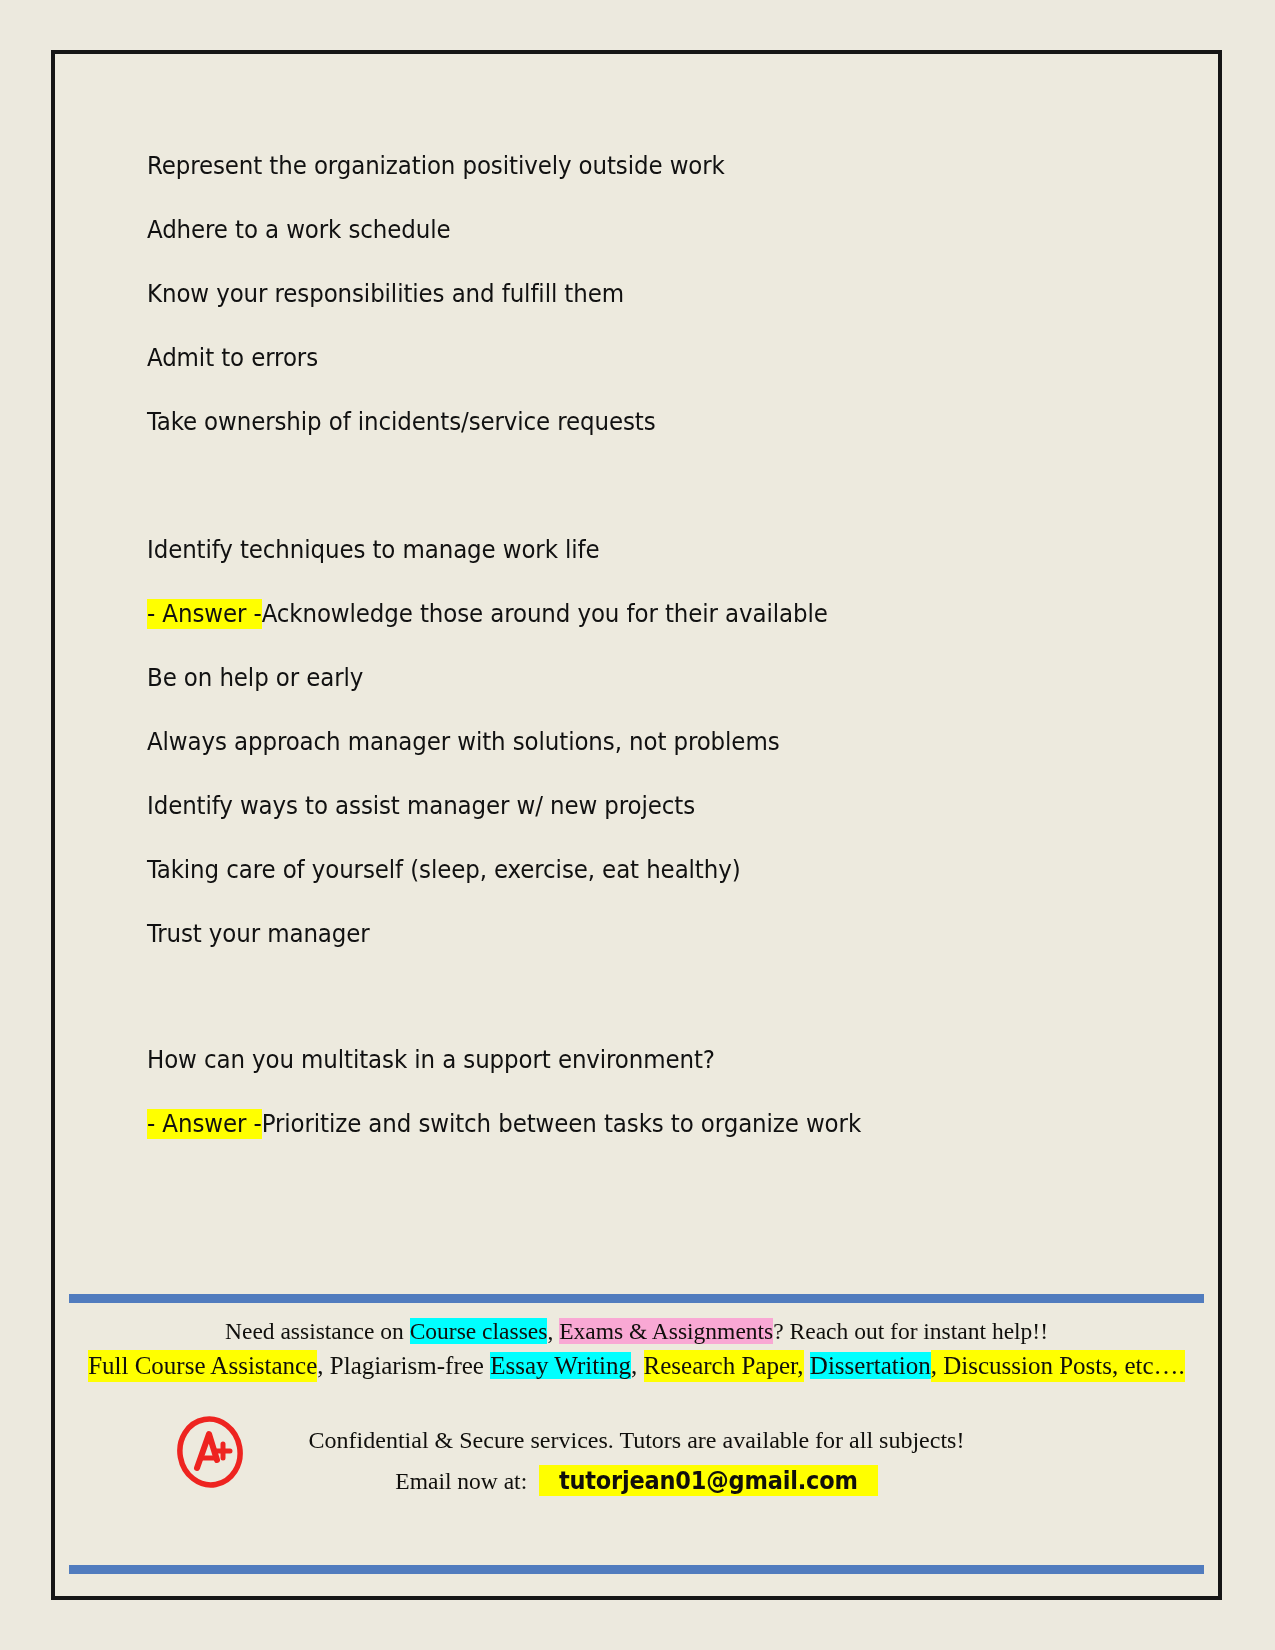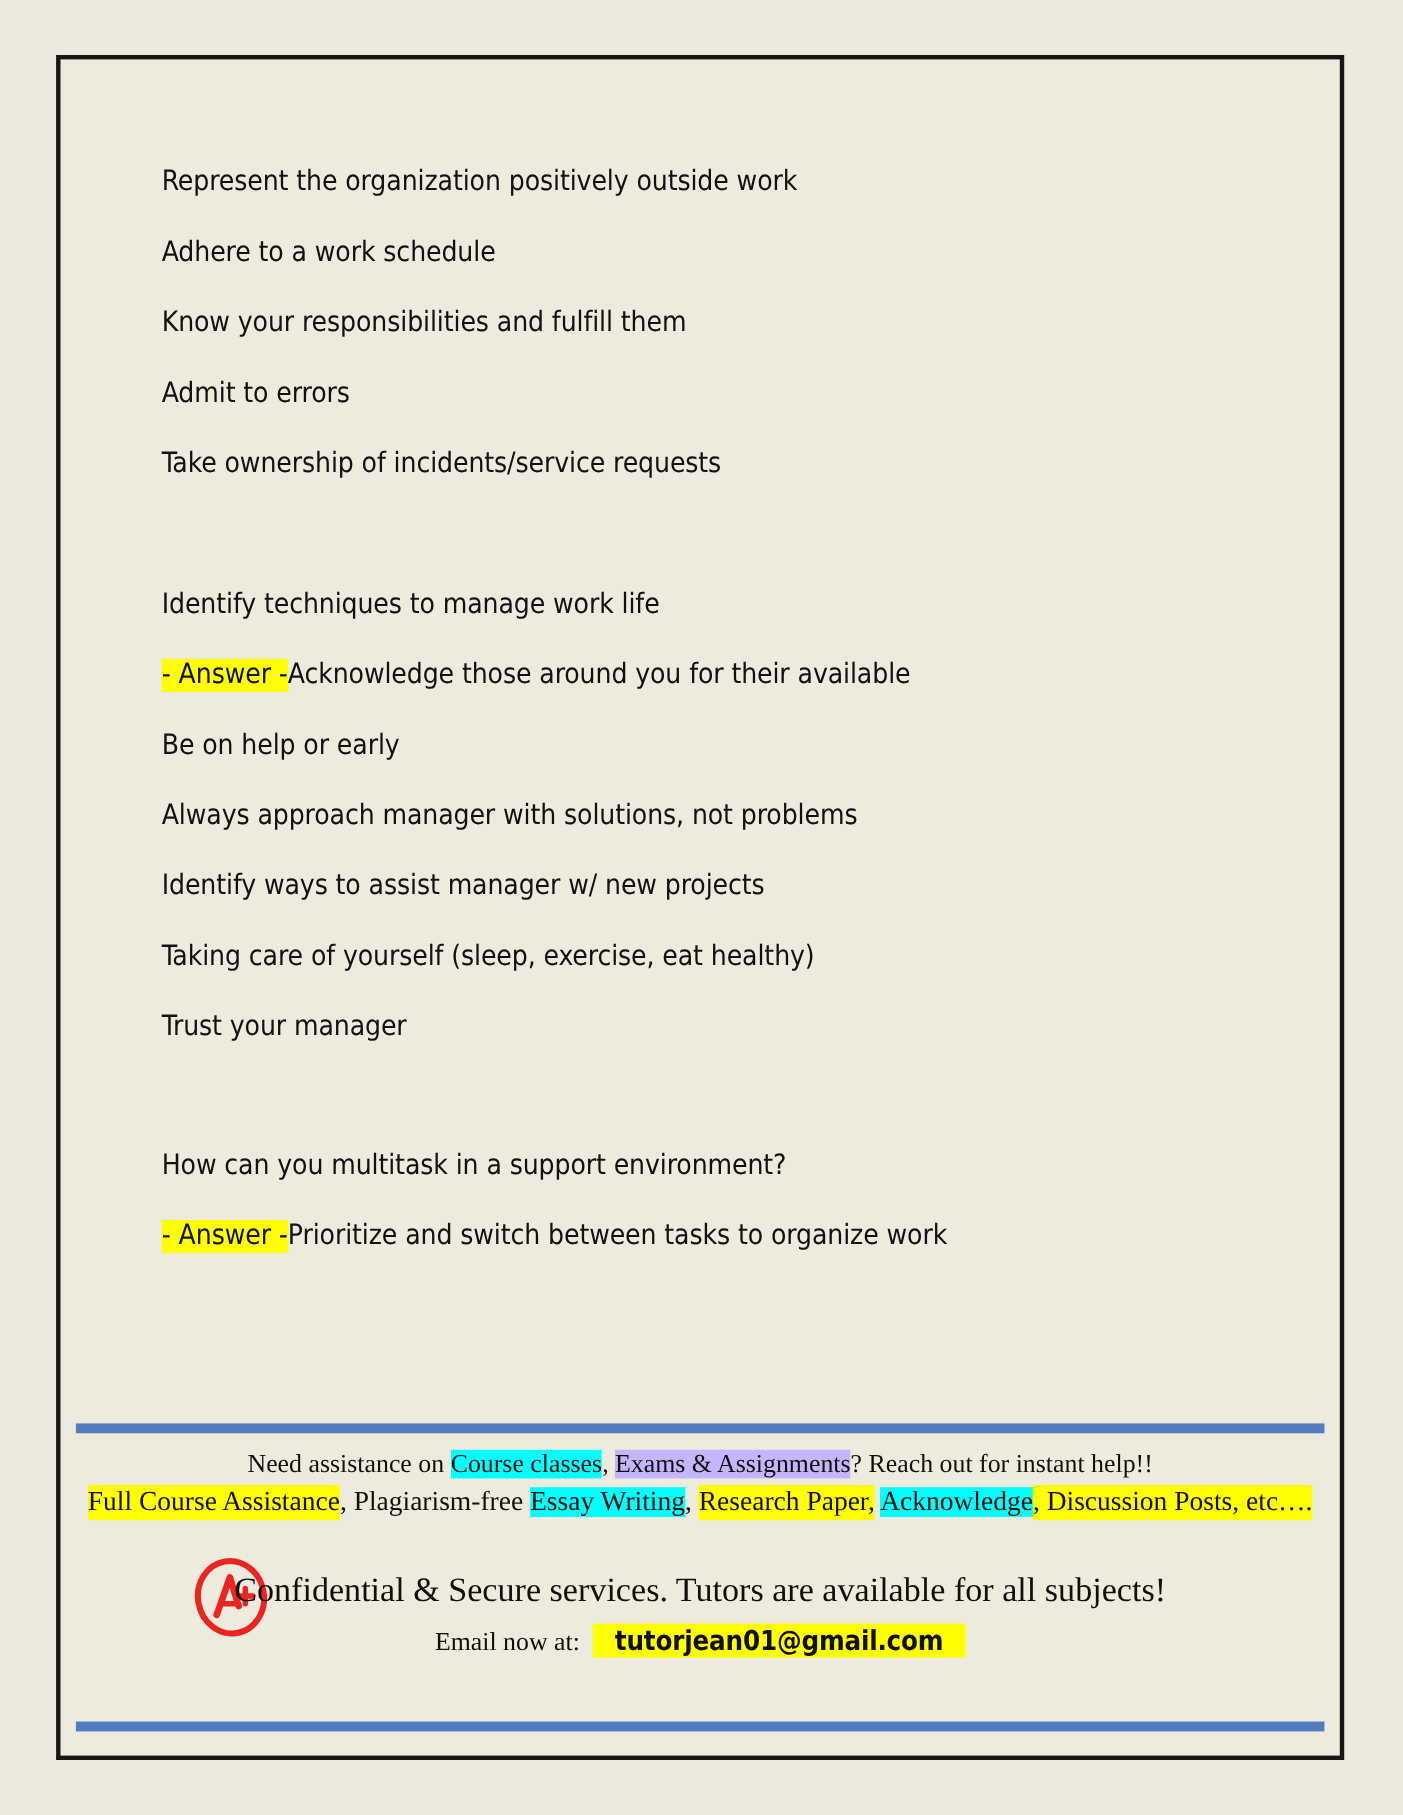--- a/index.html
+++ b/index.html
@@ -54,21 +54,21 @@
   }
 
   .hl-yellow {
     background: #ffff00;
     padding: 2px 0 3px 0;
   }
   .hl-cyan {
     background: #00ffff;
   }
   .hl-green {
-    background: #c4b5fd;
+    background: #f9a8d4;
   }
 
   
   .footer {
     position: absolute;
     left: 0;
     right: 0;
     bottom: 0;
     height: 302px;
   }
@@ -108,21 +108,21 @@
   .contact {
     position: absolute;
     left: 0;
     right: 0;
     top: 128px;
     text-align: center;
     font-family: "Liberation Serif", "DejaVu Serif", serif;
     color: #100f0c;
   }
   .contact-line1 {
-    font-size: 31px;
+    font-size: 24px;
     line-height: 1.5;
   }
   .contact-line2 {
     font-size: 23.5px;
     line-height: 1.5;
     margin-top: 4px;
   }
   .email {
     font-family: "DejaVu Sans Condensed", "Liberation Sans Narrow", "Liberation Sans", sans-serif;
     font-weight: bold;
@@ -216,21 +216,21 @@
 
   </div>
 
   <div class="footer">
 
     <div class="rule top"></div>
 
     <div class="ad">
       <div class="ad-line1"><span>Need assistance on </span><span class="hl-cyan">Course classes</span><span>, </span><span class="hl-green">Exams &amp; Assignments</span><span>? Reach out for instant help!!</span></div>
 
-      <div class="ad-line2"><span class="hl-yellow">Full Course Assistance</span><span>, Plagiarism-free </span><span class="hl-cyan">Essay Writing</span><span>, </span><span class="hl-yellow">Research Paper,</span><span> </span><span class="hl-cyan">Acknowledge</span><span class="hl-yellow">, Discussion Posts, etc….</span></div>
+      <div class="ad-line2"><span class="hl-yellow">Full Course Assistance</span><span>, Plagiarism-free </span><span class="hl-cyan">Essay Writing</span><span>, </span><span class="hl-yellow">Research Paper,</span><span> </span><span class="hl-cyan">Dissertation</span><span class="hl-yellow">, Discussion Posts, etc….</span></div>
     </div>
 
     <div class="logo">
       <svg viewBox="0 0 74 74" width="74" height="74" aria-hidden="true">
         <ellipse cx="37" cy="36" rx="30" ry="33" fill="none" stroke="#ee2420" stroke-width="5.5" transform="rotate(-10 37 36)"></ellipse>
         <path d="M24 52 L36 18 L44 44" fill="none" stroke="#ee2420" stroke-width="6" stroke-linecap="round" stroke-linejoin="round"></path>
         <path d="M28 42 L41 42" fill="none" stroke="#ee2420" stroke-width="5" stroke-linecap="round"></path>
         <path d="M50 28 L50 42 M43 35 L57 35" fill="none" stroke="#ee2420" stroke-width="5" stroke-linecap="round"></path>
       </svg>
     </div>

